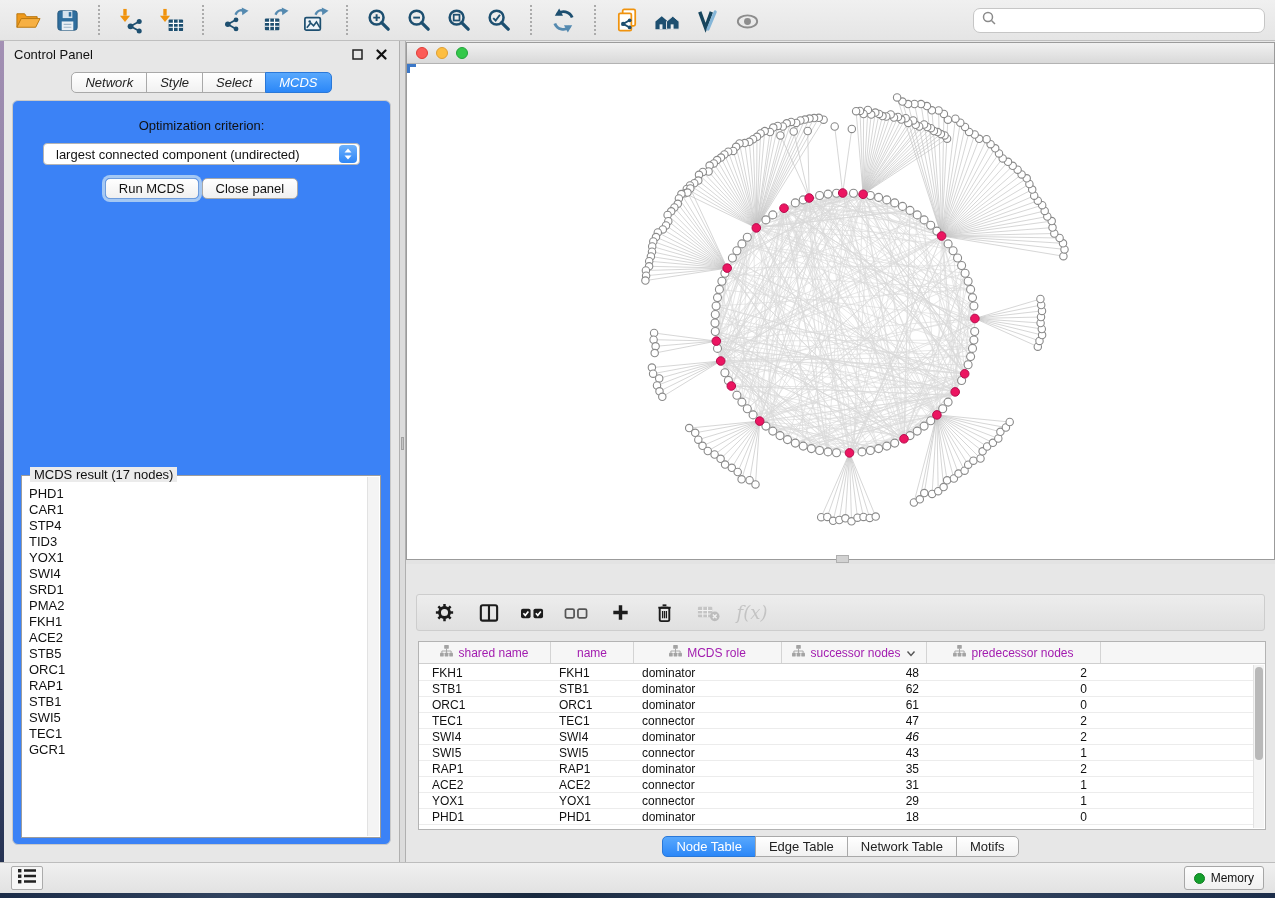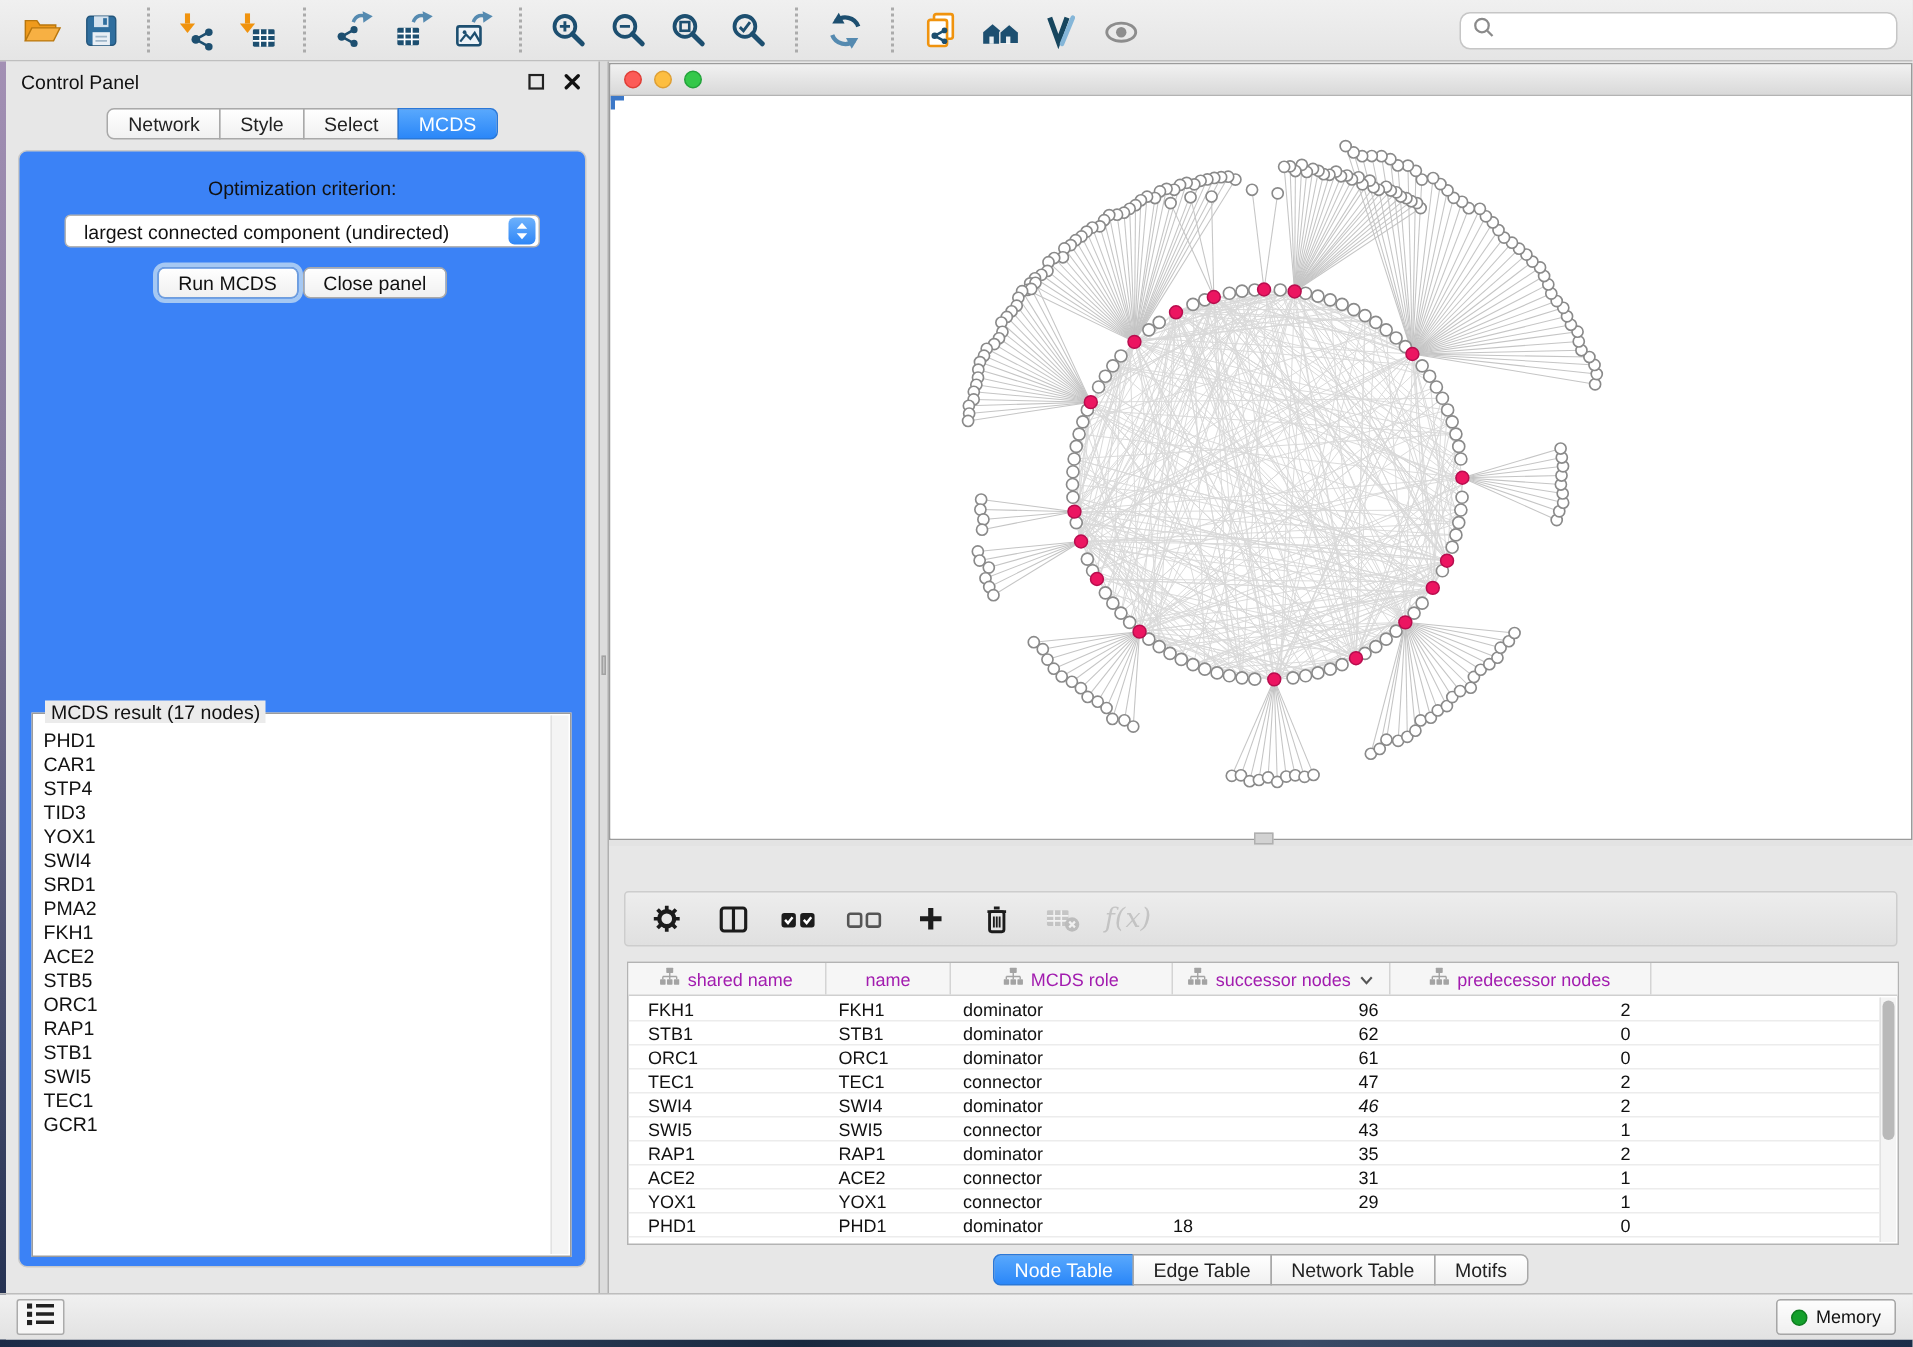--- a/index.html
+++ b/index.html
@@ -25,21 +25,21 @@
   .panel-header{height:26px;display:flex;align-items:center;padding:0 10px;font-size:13px;color:#111;}
   .ph-spacer{flex:1;}
   .ph-btn{width:16px;height:16px;display:flex;align-items:center;justify-content:center;margin-left:8px;}
   .seg{font-size:13px;padding:2px 13px;background:linear-gradient(#ffffff,#f1f1f1);
     border:1px solid #a9a9a9;margin-left:-1px;color:#222;white-space:nowrap;}
   .seg:first-child{border-radius:5px 0 0 5px;margin-left:0;}
   .seg:last-child{border-radius:0 5px 5px 0;}
   .seg.sel{background:linear-gradient(#58a8fd,#2b87f8);border-color:#2a78d8;color:#fff;}
   
   #control-panel{position:absolute;left:4px;top:41px;width:395px;height:821px;background:#e7e7e7;}
-  #cp-tabs{position:absolute;top:31px;left:0;right:0;display:flex;justify-content:center;z-index:2;}
+  #cp-tabs{position:absolute;top:31px;left:0;right:0;display:flex;justify-content:center;z-index:2;font-style:italic;}
   .cp-card{position:absolute;left:8px;right:8px;top:59px;bottom:17px;background:#3b82f6;
     border:1px solid #c9c9c9;border-radius:6px;}
   .opt-label{margin-top:17px;text-align:center;font-size:13px;color:#111;}
   .dropdown{margin:10px auto 0;width:317px;height:22px;background:#fff;border:1px solid #b4b4b4;
     border-radius:4px;display:flex;align-items:center;padding:0 2px 0 12px;gap:12px;}
   .dd-text{flex:1;font-size:13px;color:#111;white-space:nowrap;overflow:hidden;}
   .dd-step{width:18px;height:18px;background:linear-gradient(#6db1fc,#2e86f7);border-radius:4px;
     display:flex;align-items:center;justify-content:center;flex:none;}
   .btn-row{margin-top:13px;display:flex;justify-content:center;gap:3px;}
   .btn{font-size:13px;padding:2px 13px;background:linear-gradient(#ffffff,#f0f0f0);
@@ -1367,21 +1367,21 @@
               </svg></span>
             <span>predecessor nodes</span>
           </div>
           <div class="th th-fill"></div>
         </div>
       <div class="t-body" id="t-body">
           <div class="tr">
             <div class="td" style="width: 132px; text-align: left; padding-left: 13px;">FKH1</div>
             <div class="td" style="width: 83px; text-align: left; padding-left: 8px;">FKH1</div>
             <div class="td" style="width: 148px; text-align: left; padding-left: 8px;">dominator</div>
-            <div class="td" style="width: 145px; text-align: right; padding-right: 8px;">96</div>
+            <div class="td" style="width: 145px; text-align: right; padding-right: 8px;">48</div>
             <div class="td" style="width: 174px; text-align: right; padding-right: 14px;">2</div>
           </div>
           <div class="tr">
             <div class="td" style="width: 132px; text-align: left; padding-left: 13px;">STB1</div>
             <div class="td" style="width: 83px; text-align: left; padding-left: 8px;">STB1</div>
             <div class="td" style="width: 148px; text-align: left; padding-left: 8px;">dominator</div>
             <div class="td" style="width: 145px; text-align: right; padding-right: 8px;">62</div>
             <div class="td" style="width: 174px; text-align: right; padding-right: 14px;">0</div>
           </div>
           <div class="tr">
@@ -1430,21 +1430,21 @@
             <div class="td" style="width: 132px; text-align: left; padding-left: 13px;">YOX1</div>
             <div class="td" style="width: 83px; text-align: left; padding-left: 8px;">YOX1</div>
             <div class="td" style="width: 148px; text-align: left; padding-left: 8px;">connector</div>
             <div class="td" style="width: 145px; text-align: right; padding-right: 8px;">29</div>
             <div class="td" style="width: 174px; text-align: right; padding-right: 14px;">1</div>
           </div>
           <div class="tr">
             <div class="td" style="width: 132px; text-align: left; padding-left: 13px;">PHD1</div>
             <div class="td" style="width: 83px; text-align: left; padding-left: 8px;">PHD1</div>
             <div class="td" style="width: 148px; text-align: left; padding-left: 8px;">dominator</div>
-            <div class="td" style="width: 145px; padding-right: 8px;">18</div>
+            <div class="td" style="width: 145px; text-align: right; padding-right: 8px;">18</div>
             <div class="td" style="width: 174px; text-align: right; padding-right: 14px;">0</div>
           </div>
         </div>
       <div class="t-scrollbar">
         <div class="t-thumb"></div>
       </div>
     </div>
     <div id="tp-tabs">
         <div class="seg sel">Node Table</div>
         <div class="seg">Edge Table</div>

